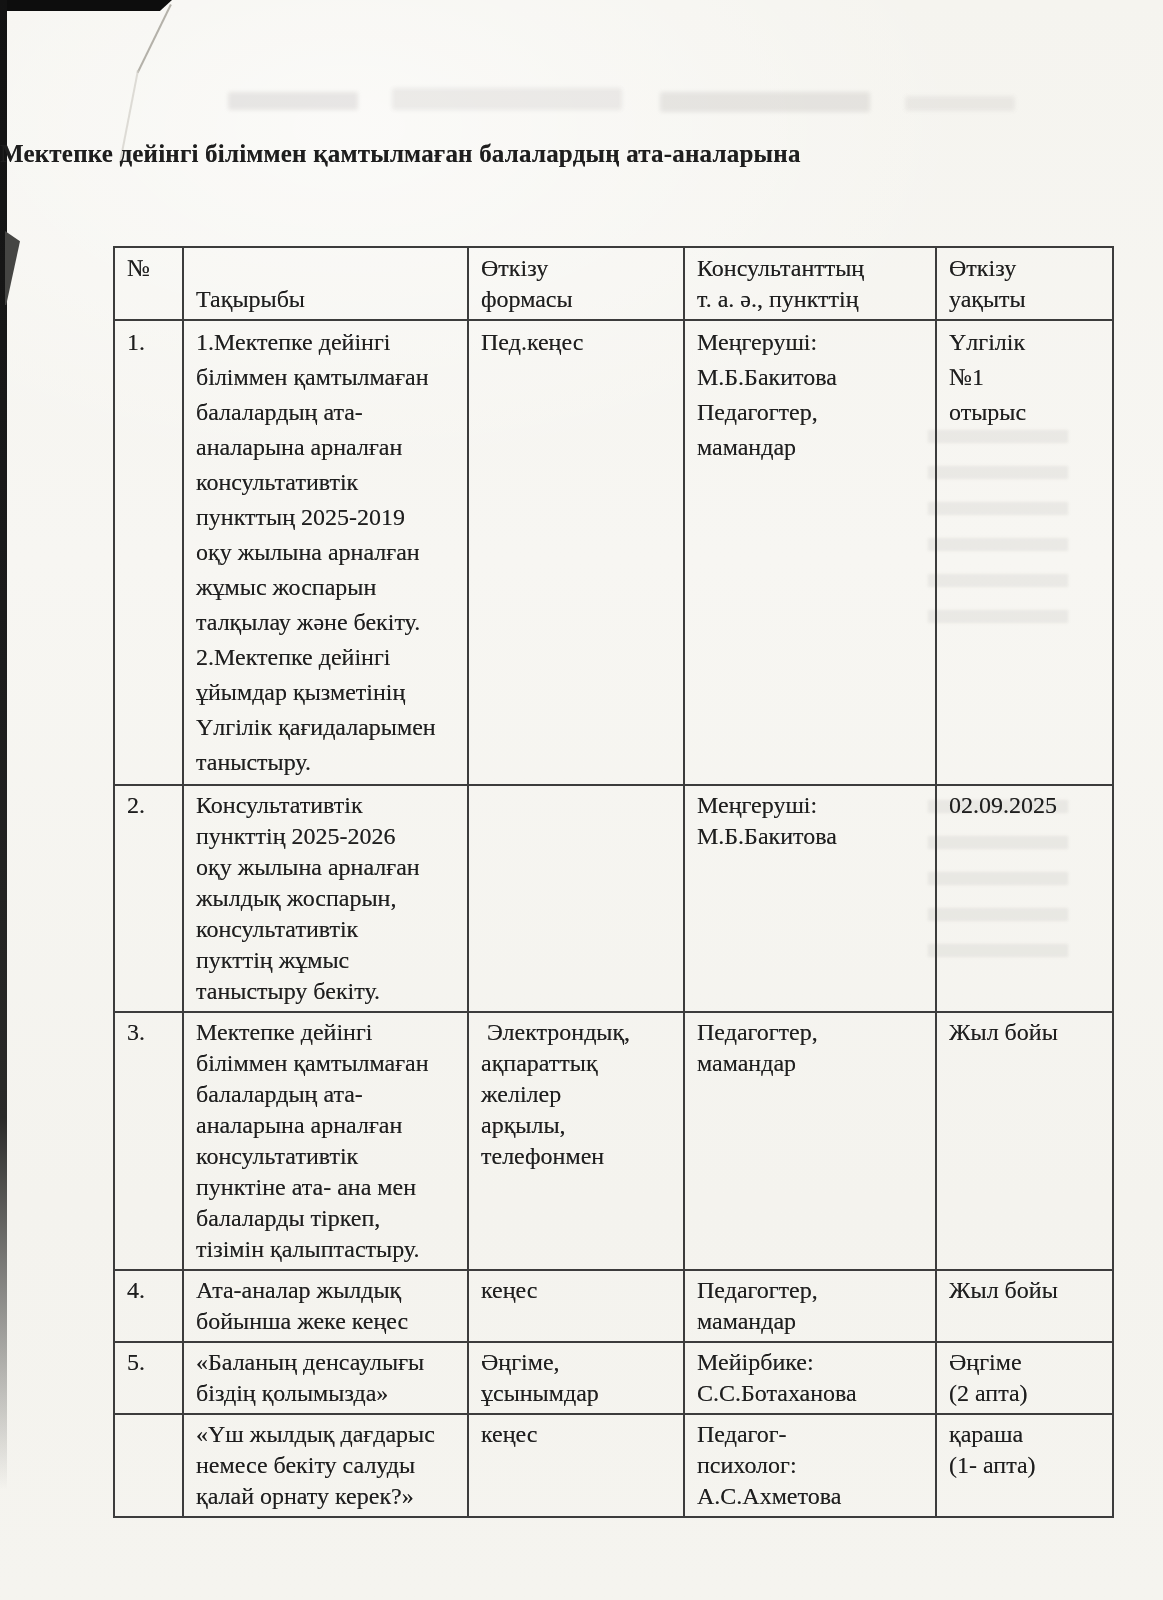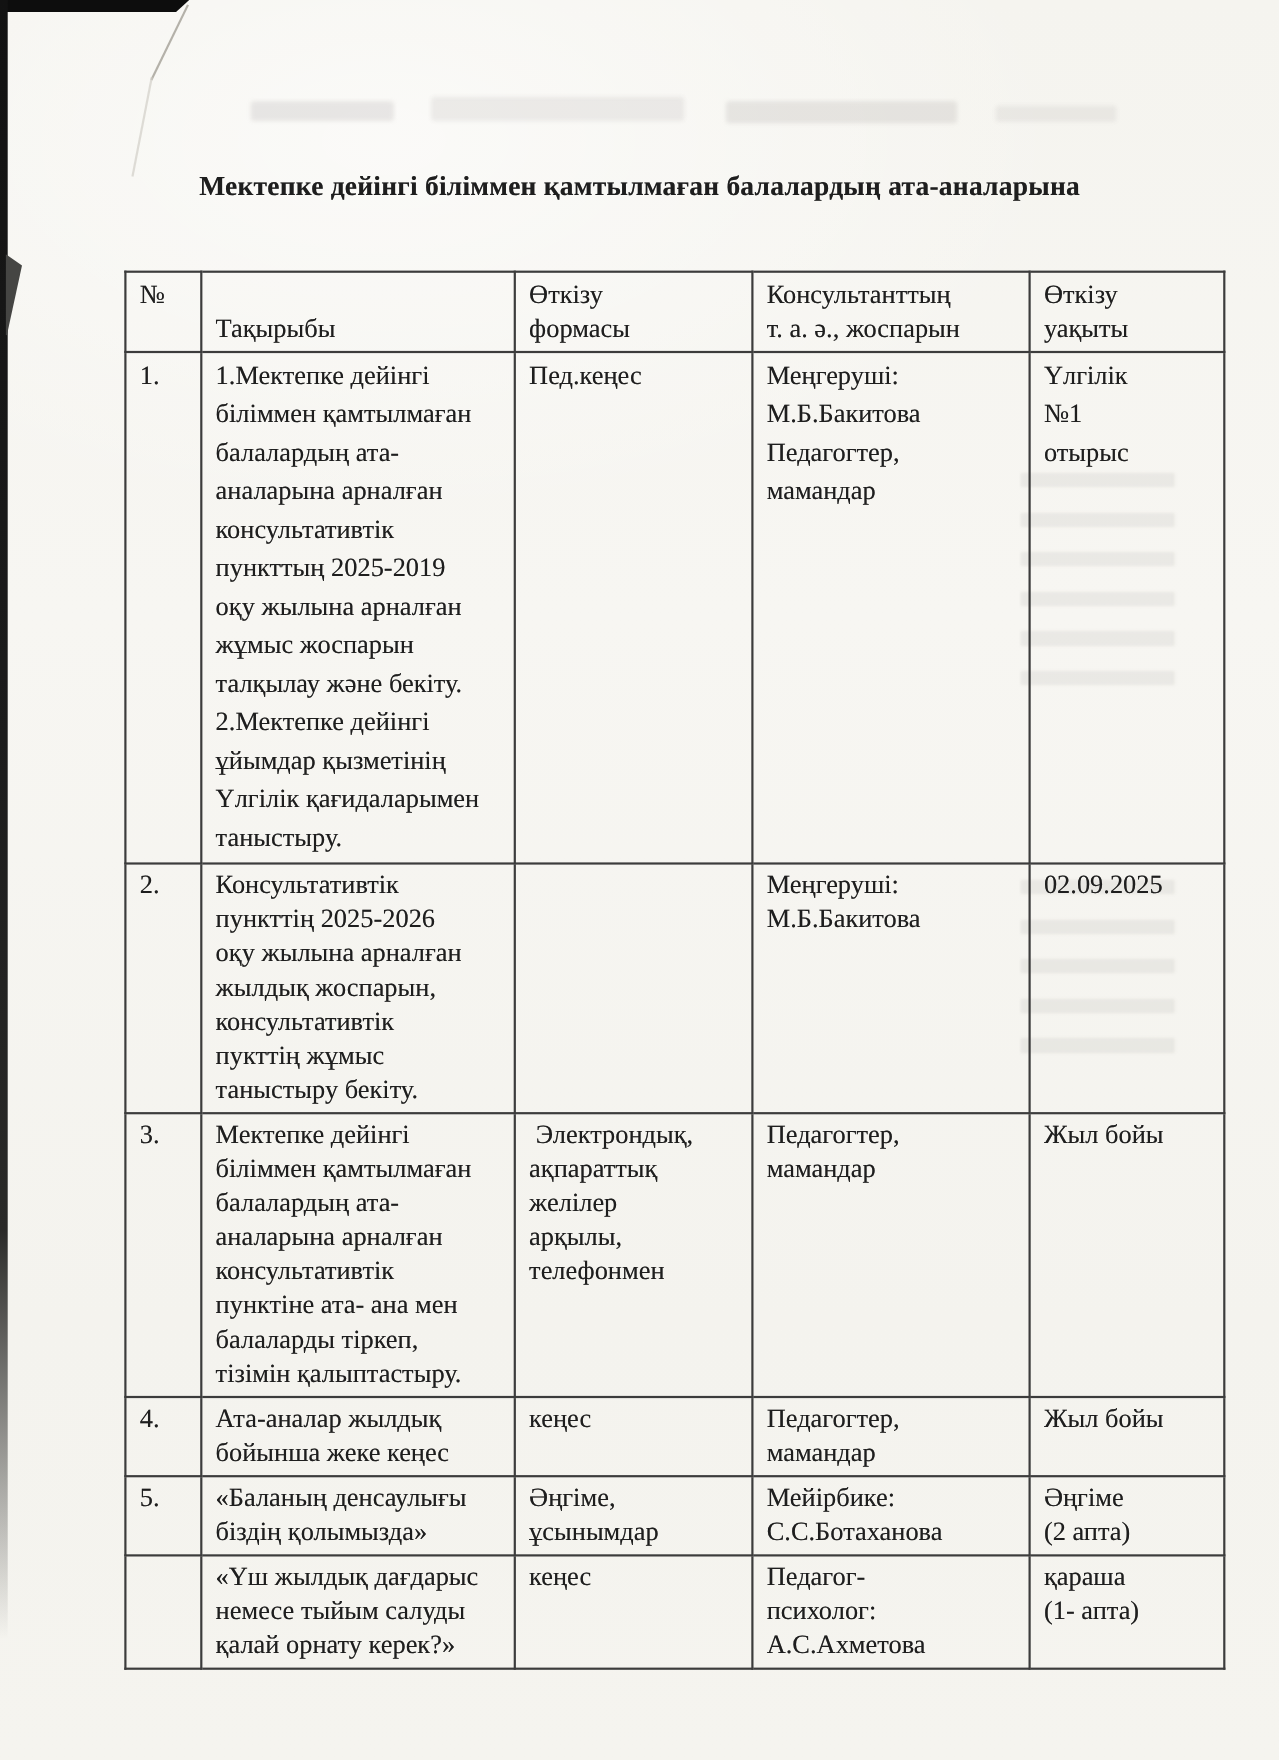--- a/index.html
+++ b/index.html
@@ -68,23 +68,23 @@
     background: repeating-linear-gradient(180deg,
       rgba(105,104,98,0.09) 0px, rgba(105,104,98,0.09) 13px,
       rgba(0,0,0,0) 13px, rgba(0,0,0,0) 36px);
     filter: blur(1.5px);
   }
   .ghost-e { left: 928px; top: 430px; width: 140px; height: 200px; }
   .ghost-f { left: 928px; top: 800px; width: 140px; height: 160px; }
 
   
   .doc-title {
-    position: absolute; left: 0; top: 150px;
+    position: absolute; left: 0; top: 134px;
     width: 100%;
-    text-align: center;
+    text-align: left;
     font-weight: bold;
     font-size: 25px;
     letter-spacing: 0.2px;
   }
   .doc-title .t-line { line-height: 39px; }
 
   
   .plan-table {
     position: absolute; left: 113px; top: 246px;
     width: 999px;
@@ -151,21 +151,21 @@
         <th>
           <div class="hl"></div>
           <div class="hl">Тақырыбы</div>
         </th>
         <th>
           <div class="hl">Өткізу</div>
           <div class="hl">формасы</div>
         </th>
         <th>
           <div class="hl">Консультанттың</div>
-          <div class="hl">т. а. ә., жоспарын</div>
+          <div class="hl">т. а. ә., пункттің</div>
         </th>
         <th>
           <div class="hl">Өткізу</div>
           <div class="hl">уақыты</div>
         </th>
       </tr>
     </thead>
     <tbody>
         <tr class="tall" style="height: 462px;">
           <td class="num-cell">
@@ -291,21 +291,21 @@
             <div class="line">Әңгіме</div>
             <div class="line">(2 апта)</div>
           </td>
         </tr>
         <tr style="height: 92px;">
           <td class="num-cell">
             <div class="line"></div>
           </td>
           <td>
             <div class="line">«Үш жылдық дағдарыс</div>
-            <div class="line">немесе тыйым салуды</div>
+            <div class="line">немесе бекіту салуды</div>
             <div class="line">қалай орнату керек?»</div>
           </td>
           <td>
             <div class="line">кеңес</div>
           </td>
           <td>
             <div class="line bold-line">Педагог-</div>
             <div class="line bold-line">психолог:</div>
             <div class="line">А.С.Ахметова</div>
           </td>

